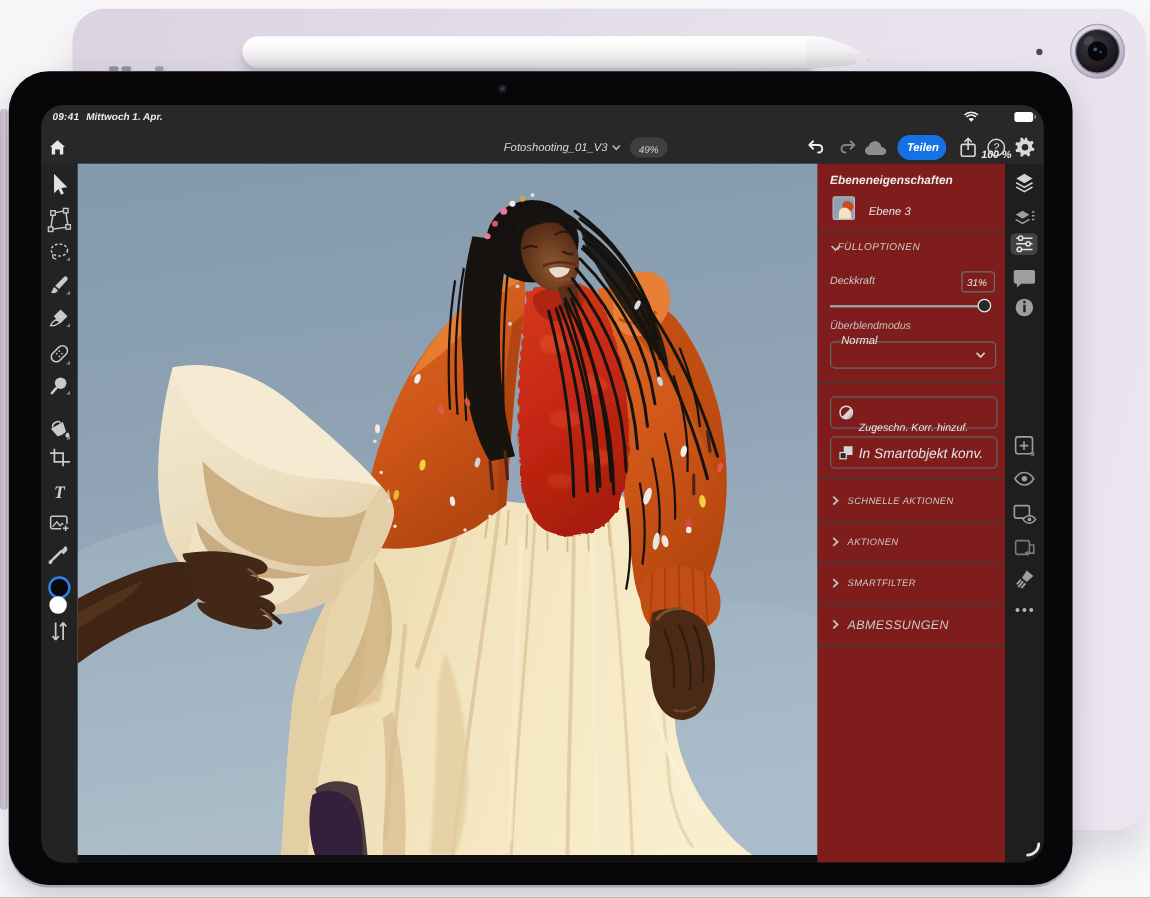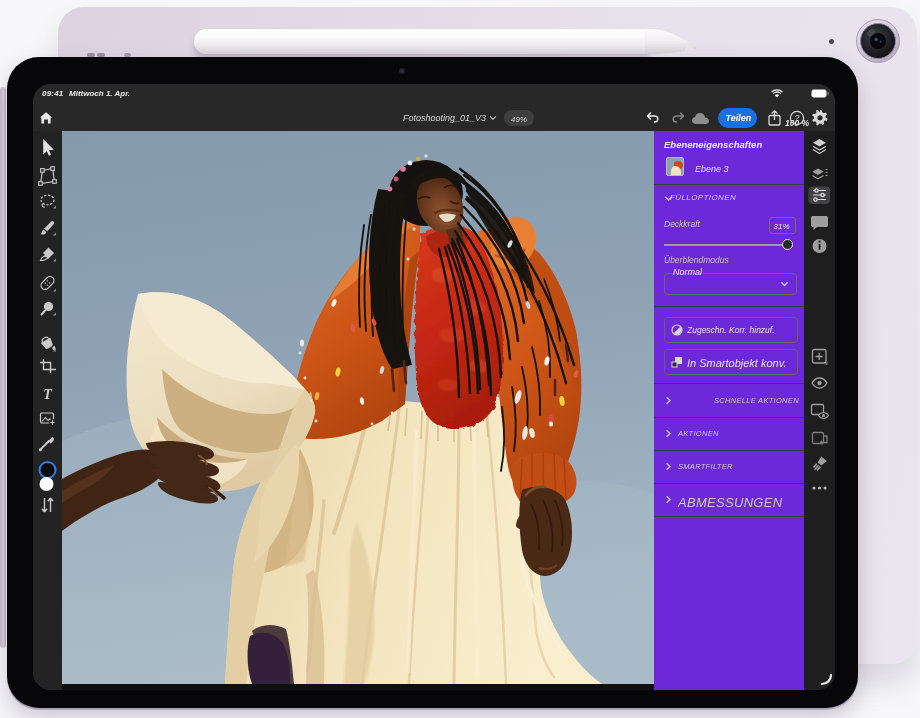--- a/index.html
+++ b/index.html
@@ -32,21 +32,21 @@
   }
   #screen {
     left:26px; top:27px; width:802px; height:606px; border-radius:18px;
     background:#272727; overflow:hidden;
   }
   
   #topbar { left:0; top:0; width:802px; height:47px; background:#282829; }
   #tools  { left:0; top:47px; width:29px; height:559px; background:#232324; }
   #canvas { left:29px; top:47px; width:592px; height:553px; background:#8da1b3; }
   #undercanvas { left:29px; top:600px; width:592px; height:6px; background:#101010; }
-  #panel  { left:621px; top:47px; width:150px; height:559px; background:#6d28d9;padding-left:24px; }
+  #panel  { left:621px; top:47px; width:150px; height:559px; background:#7f1d1d;padding-left:24px; }
   #strip  { left:771px; top:47px; width:31px; height:559px; background:#1e1e1f; }
   .t { position:absolute; color:#ececec; white-space:nowrap; }
 </style>
 </head>
 <body>
 <div id="stage">
   <div class="abs" id="backpad"></div>
 
   <svg class="abs" style="left:848px; top:11px;" width="62" height="62" viewBox="0 0 62 62">
     <defs>
@@ -571,47 +571,47 @@
         <div class="t" style="left:19px; top:136px; font-size:9px; color:#e8e8e8;">Normal</div>
         <svg class="abs" style="left:126px; top:150px;" width="9" height="7" viewBox="0 0 9 7">
             <path d="M1.3,1.3 L4.5,4.6 L7.7,1.3" stroke="#cdcdcd" stroke-width="1.4" fill="none"></path>
           </svg>
         <div class="abs" style="left:0px; top:175px; width:150px; height:1px; background:#3e3e3f;"></div>
         <div class="abs" style="left:10px; top:186px; width:134px; height:26px; border-radius:4px; border:1px solid #646464;"></div>
         <svg class="abs" style="left:17px; top:193px;" width="12" height="12" viewBox="0 0 12 12">
           <circle cx="6" cy="6" r="5" fill="none" stroke="#d8d8d8" stroke-width="1.2"></circle>
           <path d="M2.5,9.5 A5,5 0 0 0 9.5,2.5 Z" fill="#d8d8d8"></path>
         </svg>
-        <div class="t" style="left:33px; top:194px; font-size:8.5px; color:#e4e4e4;">Zugeschn. Korr. hinzuf.</div>
+        <div class="t" style="left:33px; top:206px; font-size:8.5px; color:#e4e4e4;">Zugeschn. Korr. hinzuf.</div>
         <div class="abs" style="left:10px; top:218px; width:134px; height:26px; border-radius:4px; border:1px solid #646464;"></div>
         <svg class="abs" style="left:17px; top:225px;" width="12" height="12" viewBox="0 0 12 12">
           <rect x="4" y="1" width="7" height="7" fill="#d8d8d8"></rect>
           <rect x="1" y="6" width="5" height="5" fill="#2a2a2b" stroke="#d8d8d8" stroke-width="1"></rect>
         </svg>
         <div class="t" style="left:33px; top:226px; font-size:11px; color:#e4e4e4;">In Smartobjekt konv.</div>
         <div class="abs" style="left:0px; top:251.5px; width:150px; height:1px; background:#3e3e3f;"></div>
         <svg class="abs" style="left:11px; top:265px;" width="7" height="9" viewBox="0 0 7 9">
             <path d="M1.6,1.3 L5,4.5 L1.6,7.7" stroke="#c2c2c2" stroke-width="1.5" fill="none"></path>
           </svg>
-        <div class="t" style="left:24px; top:265px; font-size:7.5px; letter-spacing:0.3px; color:#c9c9c9;margin-left:36px;">SCHNELLE AKTIONEN</div>
+        <div class="t" style="left:24px; top:265px; font-size:7.5px; letter-spacing:0.3px; color:#c9c9c9;">SCHNELLE AKTIONEN</div>
         <div class="abs" style="left:0px; top:286px; width:150px; height:1px; background:#3e3e3f;"></div>
         <svg class="abs" style="left:11px; top:298px;" width="7" height="9" viewBox="0 0 7 9">
             <path d="M1.6,1.3 L5,4.5 L1.6,7.7" stroke="#c2c2c2" stroke-width="1.5" fill="none"></path>
           </svg>
         <div class="t" style="left:24px; top:298px; font-size:7.5px; letter-spacing:0.3px; color:#c9c9c9;">AKTIONEN</div>
         <div class="abs" style="left:0px; top:319px; width:150px; height:1px; background:#3e3e3f;"></div>
         <svg class="abs" style="left:11px; top:331px;" width="7" height="9" viewBox="0 0 7 9">
             <path d="M1.6,1.3 L5,4.5 L1.6,7.7" stroke="#c2c2c2" stroke-width="1.5" fill="none"></path>
           </svg>
         <div class="t" style="left:24px; top:331px; font-size:7.5px; letter-spacing:0.3px; color:#c9c9c9;">SMARTFILTER</div>
         <div class="abs" style="left:0px; top:352px; width:150px; height:1px; background:#3e3e3f;"></div>
         <svg class="abs" style="left:11px; top:364px;" width="7" height="9" viewBox="0 0 7 9">
             <path d="M1.6,1.3 L5,4.5 L1.6,7.7" stroke="#c2c2c2" stroke-width="1.5" fill="none"></path>
           </svg>
-        <div class="t" style="left:24px; top:364px; font-size:13px; letter-spacing:0.3px; color:#c9c9c9;">ABMESSUNGEN</div>
+        <div class="t" style="left:24px; top:364px; font-size:10px; letter-spacing:0.3px; color:#c9c9c9;">ABMESSUNGEN</div>
         <div class="abs" style="left:0px; top:385px; width:150px; height:1px; background:#3e3e3f;"></div>
 
       </div>
       <div class="abs" id="strip">
         <svg class="abs" style="left:0; top:0;" width="31" height="559" viewBox="0 0 31 559">
 
           <g stroke="#d2d2d2" stroke-width="1.2" fill="none">
             <path d="M15.5,8 L22,11.8 L15.5,15.6 L9,11.8 Z" fill="#d2d2d2" stroke="none"></path>
             <path d="M9,15.2 L15.5,19 L22,15.2"></path>
             <path d="M9,18.6 L15.5,22.4 L22,18.6"></path>

